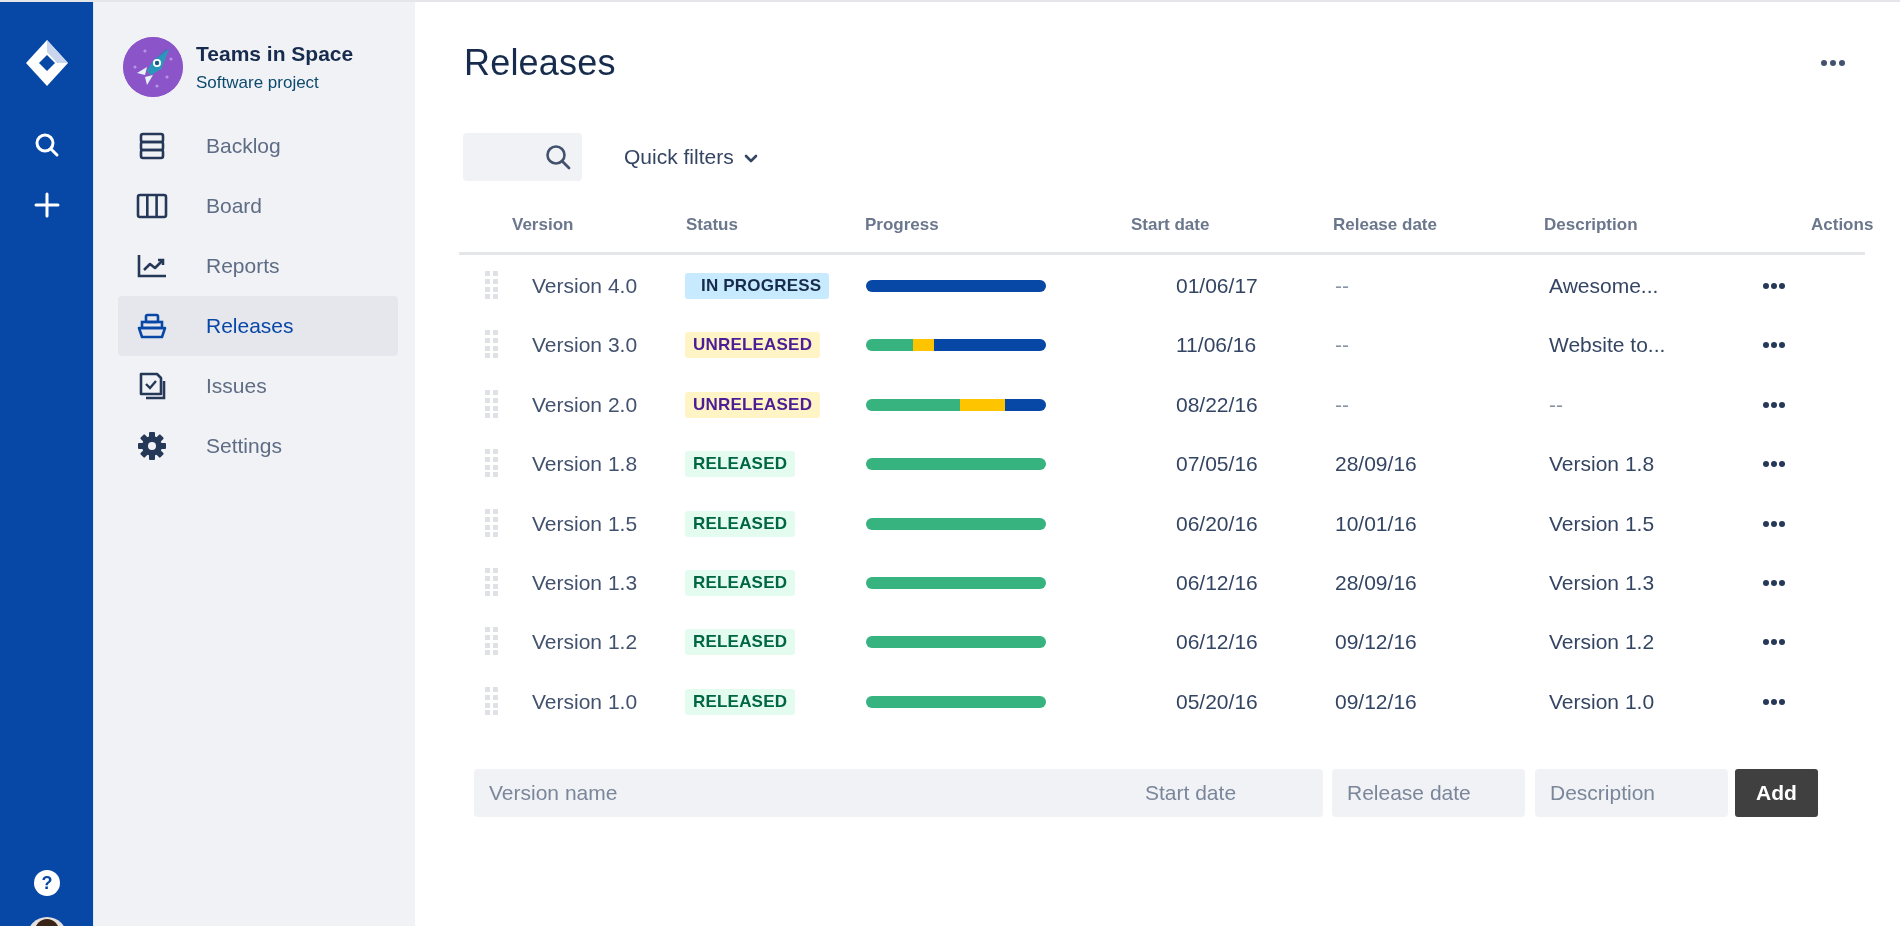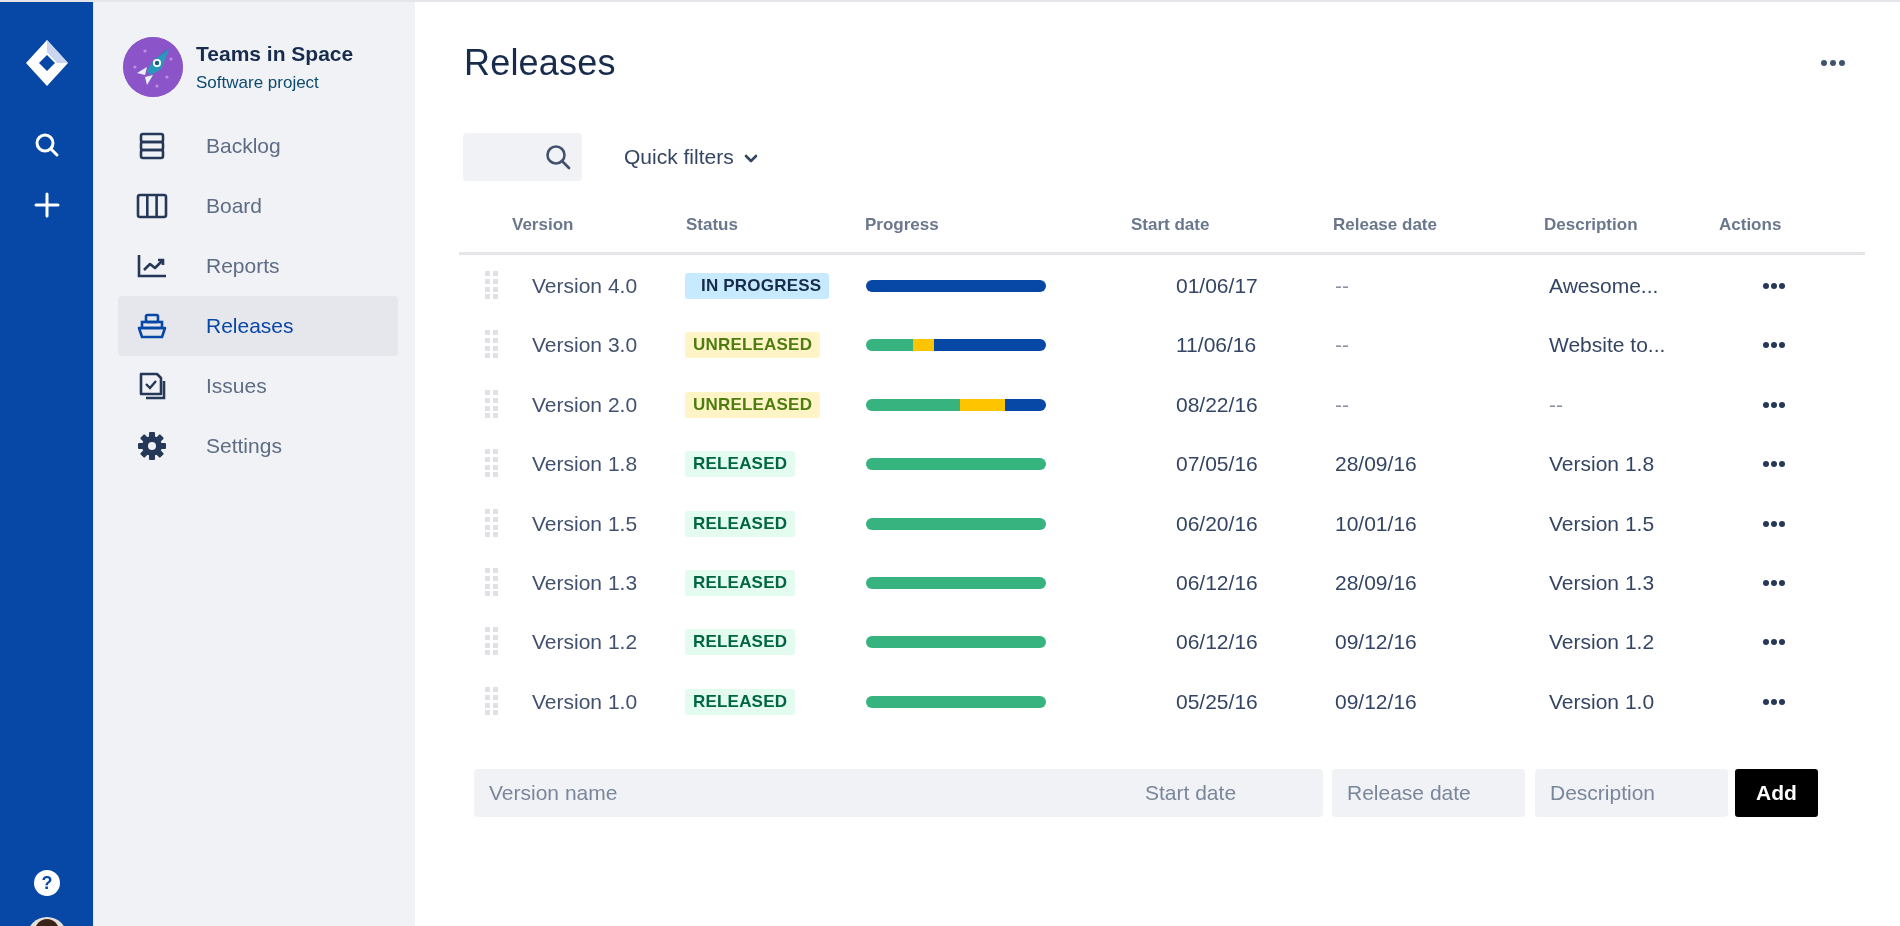--- a/index.html
+++ b/index.html
@@ -40,33 +40,33 @@
   .th { position: absolute; top: 213px; font-size: 17px; color: #6B778C; font-weight: 600; }
   .divider { position: absolute; left: 44px; top: 250px; width: 1406px; height: 3px; background: #E4E6EA; }
 
   .row { position: absolute; left: 44px; width: 1406px; height: 59px; }
   .row .drag { position: absolute; left: 26px; top: 15px; width: 14px; height: 28px; cursor: grab; }
   .row .drag i { position: absolute; width: 5px; height: 5px; background: #DFE1E6; }
   .row .cell { position: absolute; top: 50%; transform: translateY(-50%); font-size: 21px; color: #344563; white-space: nowrap; }
   .row .ver { left: 73px; color: #42526E; }
   .lozenge { position: absolute; left: 226px; top: 50%; transform: translateY(-50%); height: 26px; padding: 0 8px; border-radius: 3px; font-size: 17px; font-weight: 700; line-height: 26px; letter-spacing: 0.2px; }
   .lozenge.inprogress { background: #C7EAFF; color: #172B4D; padding-left: 16px; }
-  .lozenge.unreleased { background: #FFF4C6; color: #4d7c0f; text-align: center; }
+  .lozenge.unreleased { background: #FFF4C6; color: #4c1d95; text-align: center; }
   .lozenge.released { background: #E3FCEF; color: #006644; }
   .progress { position: absolute; left: 407px; top: 50%; transform: translateY(-50%); width: 180px; height: 12px; border-radius: 6px; overflow: hidden; display: flex; background: #eee; }
   .progress span { display: block; height: 100%; }
   .row .sd { left: 673px; margin-left: 44px; }
   .row .rd { left: 876px; }
   .row .rd.dash, .row .desc.dash { color: #8993A4; }
   .row .desc { left: 1090px; }
   .row .act { position: absolute; left: 1298px; top: 50%; transform: translateY(-50%); width: 34px; height: 24px; display:flex; align-items:center; justify-content:center; cursor:pointer; }
 
   .inp { position: absolute; top: 767px; height: 48px; background: #F1F2F6; border: none; border-radius: 4px; font-size: 21px; color: #172B4D; padding: 0 15px; font-family: "Liberation Sans", "DejaVu Sans", sans-serif; outline: none; }
   .inp::placeholder { color: #7A869A; }
-  .add-btn { position: absolute; left: 1320px; top: 767px; width: 83px; height: 48px; background: #000000; color: #fff; font-size: 21px; font-weight: 700; border: none; border-radius: 3px; cursor: pointer; font-family: "Liberation Sans", "DejaVu Sans", sans-serif; }
+  .add-btn { position: absolute; left: 1320px; top: 767px; width: 83px; height: 48px; background: #404040; color: #fff; font-size: 21px; font-weight: 700; border: none; border-radius: 3px; cursor: pointer; font-family: "Liberation Sans", "DejaVu Sans", sans-serif; }
 </style>
 </head>
 <body>
 
 <div class="topline"></div>
 
 <div class="gnav">
   <div class="ico logo">
     <svg width="46" height="50" viewBox="0 0 46 50">
       <polygon points="23,2 44,25 23,48 2,25" fill="#fff"></polygon>
@@ -212,21 +212,21 @@
         </svg>
     </span>
   </div>
 
   <div class="th" style="left:97px">Version</div>
   <div class="th" style="left:271px">Status</div>
   <div class="th" style="left:450px">Progress</div>
   <div class="th" style="left:716px">Start date</div>
   <div class="th" style="left:918px">Release date</div>
   <div class="th" style="left:1129px">Description</div>
-  <div class="th" style="left:1304px">Actions</div>
+  <div class="th" style="left:1396px">Actions</div>
   <div class="divider"></div>
 
   <div id="rows">
       <div class="row" style="top: 254px;">
         <div class="drag">
           <i style="left:0px;top:0px"></i>
           <i style="left:8px;top:0px"></i>
           <i style="left:0px;top:8px"></i>
           <i style="left:8px;top:8px"></i>
           <i style="left:0px;top:16px"></i>
@@ -425,21 +425,21 @@
           <i style="left:0px;top:16px"></i>
           <i style="left:8px;top:16px"></i>
           <i style="left:0px;top:23px"></i>
           <i style="left:8px;top:23px"></i>
         </div>
         <div class="cell ver">Version 1.0</div>
         <div class="lozenge released">RELEASED</div>
         <div class="progress">
           <span style="width: 100%; background: rgb(54, 179, 126);"></span>
         </div>
-        <div class="cell sd">05/25/16</div>
+        <div class="cell sd">05/20/16</div>
         <div class="cell rd">09/12/16</div>
         <div class="cell desc">Version 1.0</div>
         <div class="act">
           <svg width="24" height="8" viewBox="0 0 24 8">
             <circle cx="4" cy="4" r="3" fill="#253858"></circle>
             <circle cx="12" cy="4" r="3" fill="#253858"></circle>
             <circle cx="20" cy="4" r="3" fill="#253858"></circle>
           </svg>
         </div>
       </div>

